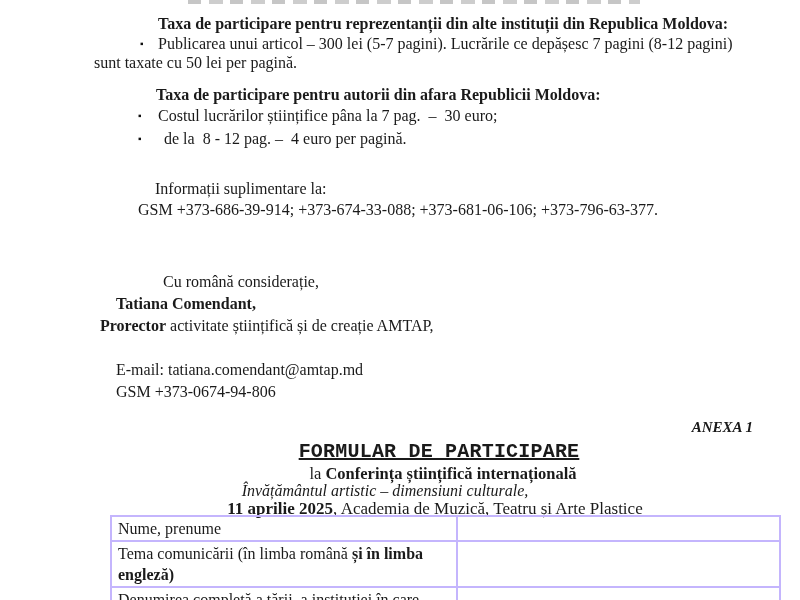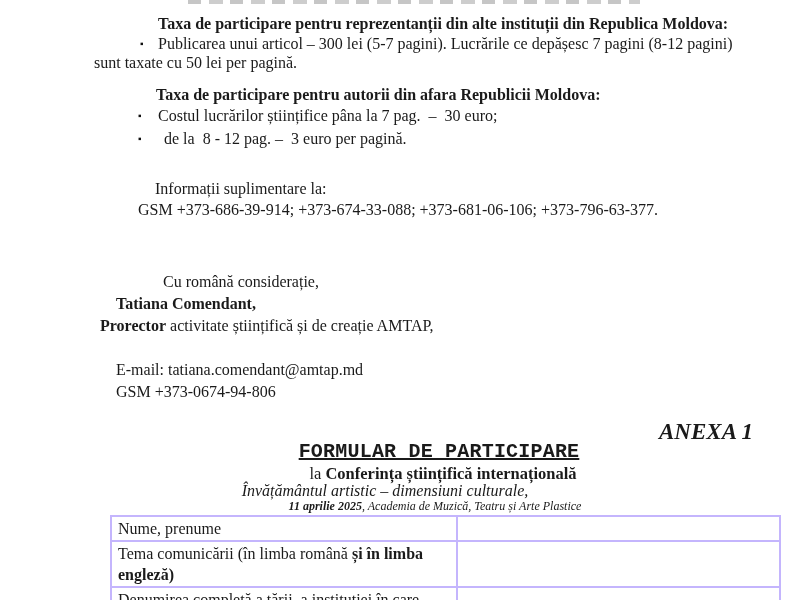--- a/index.html
+++ b/index.html
@@ -12,21 +12,21 @@
   .page{position:absolute;inset:0;}
   .line{position:absolute;white-space:pre;font-size:16px;line-height:19px;}
   .b{font-weight:bold;}
   .i{font-style:italic;}
   .bullet{position:absolute;font-size:10px;line-height:10px;color:#111;}
   .center{position:absolute;text-align:center;white-space:pre;}
   .frag{
     position:absolute;left:188px;top:0;width:452px;height:4px;opacity:.5;
     background:repeating-linear-gradient(90deg,#8d8d8d 0 13px,transparent 13px 21px,#9b9b9b 21px 35px,transparent 35px 42px);
   }
-  .anexa{position:absolute;right:47px;top:419px;font-size:23px;font-weight:bold;font-style:italic;white-space:pre;}
+  .anexa{position:absolute;right:47px;top:419px;font-size:15px;font-weight:bold;font-style:italic;white-space:pre;}
   .form-title-text{
     font-size:20px;font-weight:bold;text-decoration:underline;
     letter-spacing:.2px;
   }
   .sub{font-size:16.5px;}
   table.ptable{
     position:absolute;left:110px;top:515px;width:645px;
     border-collapse:collapse;table-layout:fixed;
   }
   table.ptable td{
@@ -51,37 +51,37 @@
 
   <div class="line b" style="left:158px;top:14px;">Taxa de participare pentru reprezentanții din alte instituții din Republica Moldova:</div>
   <span class="bullet" style="left:140px;top:39px;">▪</span>
   <div class="line" style="left:158px;top:34px;">Publicarea unui articol – 300 lei (5-7 pagini). Lucrările ce depășesc 7 pagini (8-12 pagini)</div>
   <div class="line" style="left:94px;top:53px;">sunt taxate cu 50 lei per pagină.</div>
 
   <div class="line b" style="left:156px;top:85px;">Taxa de participare pentru autorii din afara Republicii Moldova:</div>
   <span class="bullet" style="left:138px;top:111px;">▪</span>
   <div class="line" style="left:158px;top:106px;">Costul lucrărilor științifice pâna la 7 pag.  –  30 euro;</div>
   <span class="bullet" style="left:138px;top:134px;">▪</span>
-  <div class="line" style="left:164px;top:129px;">de la  8 - 12 pag. –  3 euro per pagină.</div>
+  <div class="line" style="left:164px;top:129px;">de la  8 - 12 pag. –  4 euro per pagină.</div>
 
   <div class="line" style="left:155px;top:179px;">Informații suplimentare la:</div>
   <div class="line" style="left:138px;top:200px;">GSM +373-686-39-914; +373-674-33-088; +373-681-06-106; +373-796-63-377.</div>
 
   <div class="line" style="left:163px;top:272px;">Cu română considerație,</div>
   <div class="line b" style="left:116px;top:294px;">Tatiana Comendant,</div>
   <div class="line" style="left:100px;top:316px;"><span class="b">Prorector</span><span> activitate științifică și de creație AMTAP,</span></div>
   <div class="line" style="left:116px;top:360px;">E-mail: tatiana.comendant@amtap.md</div>
   <div class="line" style="left:116px;top:382px;">GSM +373-0674-94-806</div>
 
   <div class="anexa">ANEXA 1</div>
 
   <div class="center" style="left:74px;top:440px;width:730px;font-family:Liberation Mono, monospace;"><span class="form-title-text">FORMULAR DE PARTICIPARE</span></div>
   <div class="center sub" style="left:78px;top:464px;width:730px;"><span>la </span><span class="b">Conferința științifică internațională</span></div>
   <div class="center i" style="left:0;top:482px;width:770px;font-size:16px;">Învățământul artistic – dimensiuni culturale,</div>
-  <div class="center" style="left:70px;top:499px;width:730px;font-size:12px;font-style:italic;"><span class="b">11 aprilie 2025</span><span>, Academia de Muzică, Teatru și Arte Plastice</span></div>
+  <div class="center" style="left:70px;top:499px;width:730px;font-size:17px;"><span class="b">11 aprilie 2025</span><span>, Academia de Muzică, Teatru și Arte Plastice</span></div>
 
   <table class="ptable">
     <tbody>
       <tr class="r1">
         <td class="c1"><span>Nume, prenume</span></td>
         <td class="c2"></td>
       </tr>
       <tr class="r2">
         <td class="c1"><span>Tema comunicării (în limba română </span><span class="b">și în limba engleză)</span></td>
         <td class="c2"></td>

